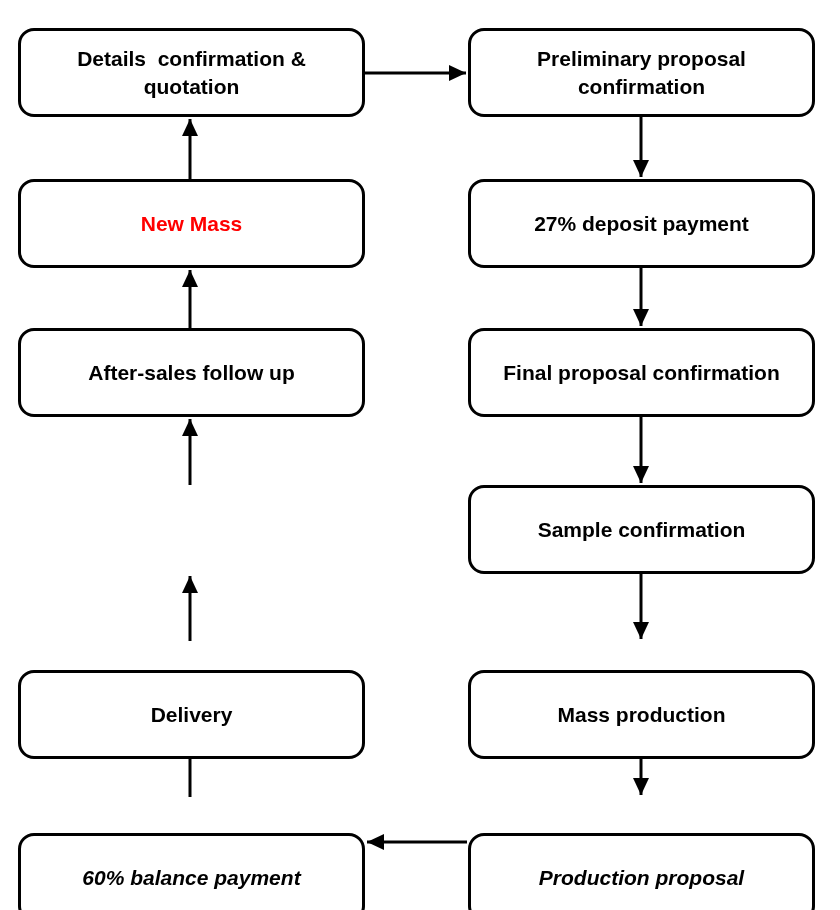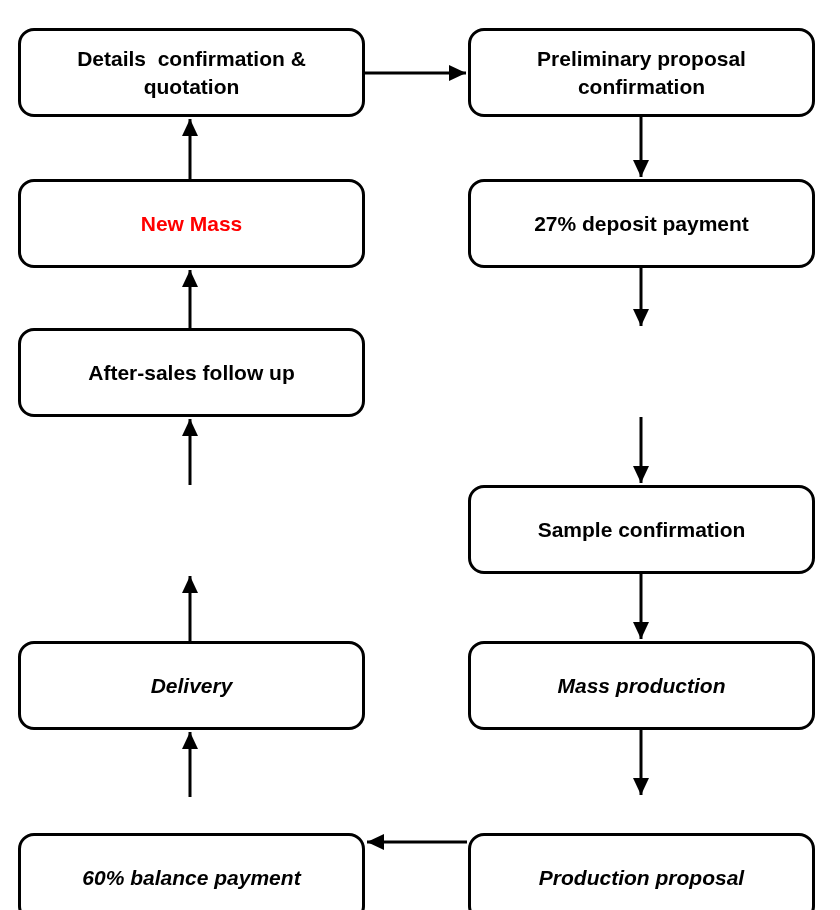--- a/index.html
+++ b/index.html
@@ -34,21 +34,21 @@
     padding: 0 10px;
     white-space: pre-wrap;
   }
   .box.highlight { color: var(--highlight-text, #ff0000); }
   .col-left  { left: 18px;  }
   .col-right { left: 468px; }
   .r1 { top: 28px;  }
   .r2 { top: 179px; }
   .r3 { top: 328px; }
   .r4 { top: 485px; }
-  .r5 { top: 641px; font-style: italic; }
+  .r5 { top: 670px; }
   .r6 { top: 833px; font-style: italic; }
   .arrow-layer {
     position: absolute;
     left: 0; top: 0;
     width: 840px;
     height: 910px;
     pointer-events: none;
   }
   .arrow-line {
     stroke: var(--arrow, #000000);
@@ -87,17 +87,18 @@
   </svg>
 
   <div class="box col-left r1">Details  confirmation &amp; quotation</div>
   <div class="box col-left r2 highlight">New Mass</div>
   <div class="box col-left r3">After-sales follow up</div>
   <div class="box col-left r5">Delivery</div>
   <div class="box col-left r6">60% balance payment</div>
 
   <div class="box col-right r1">Preliminary proposal confirmation</div>
   <div class="box col-right r2">27% deposit payment</div>
+  <div class="box col-right r3">Final proposal confirmation</div>
   <div class="box col-right r4">Sample confirmation</div>
   <div class="box col-right r5">Mass production</div>
   <div class="box col-right r6">Production proposal</div>
 
 </div>
 
 </body></html>

